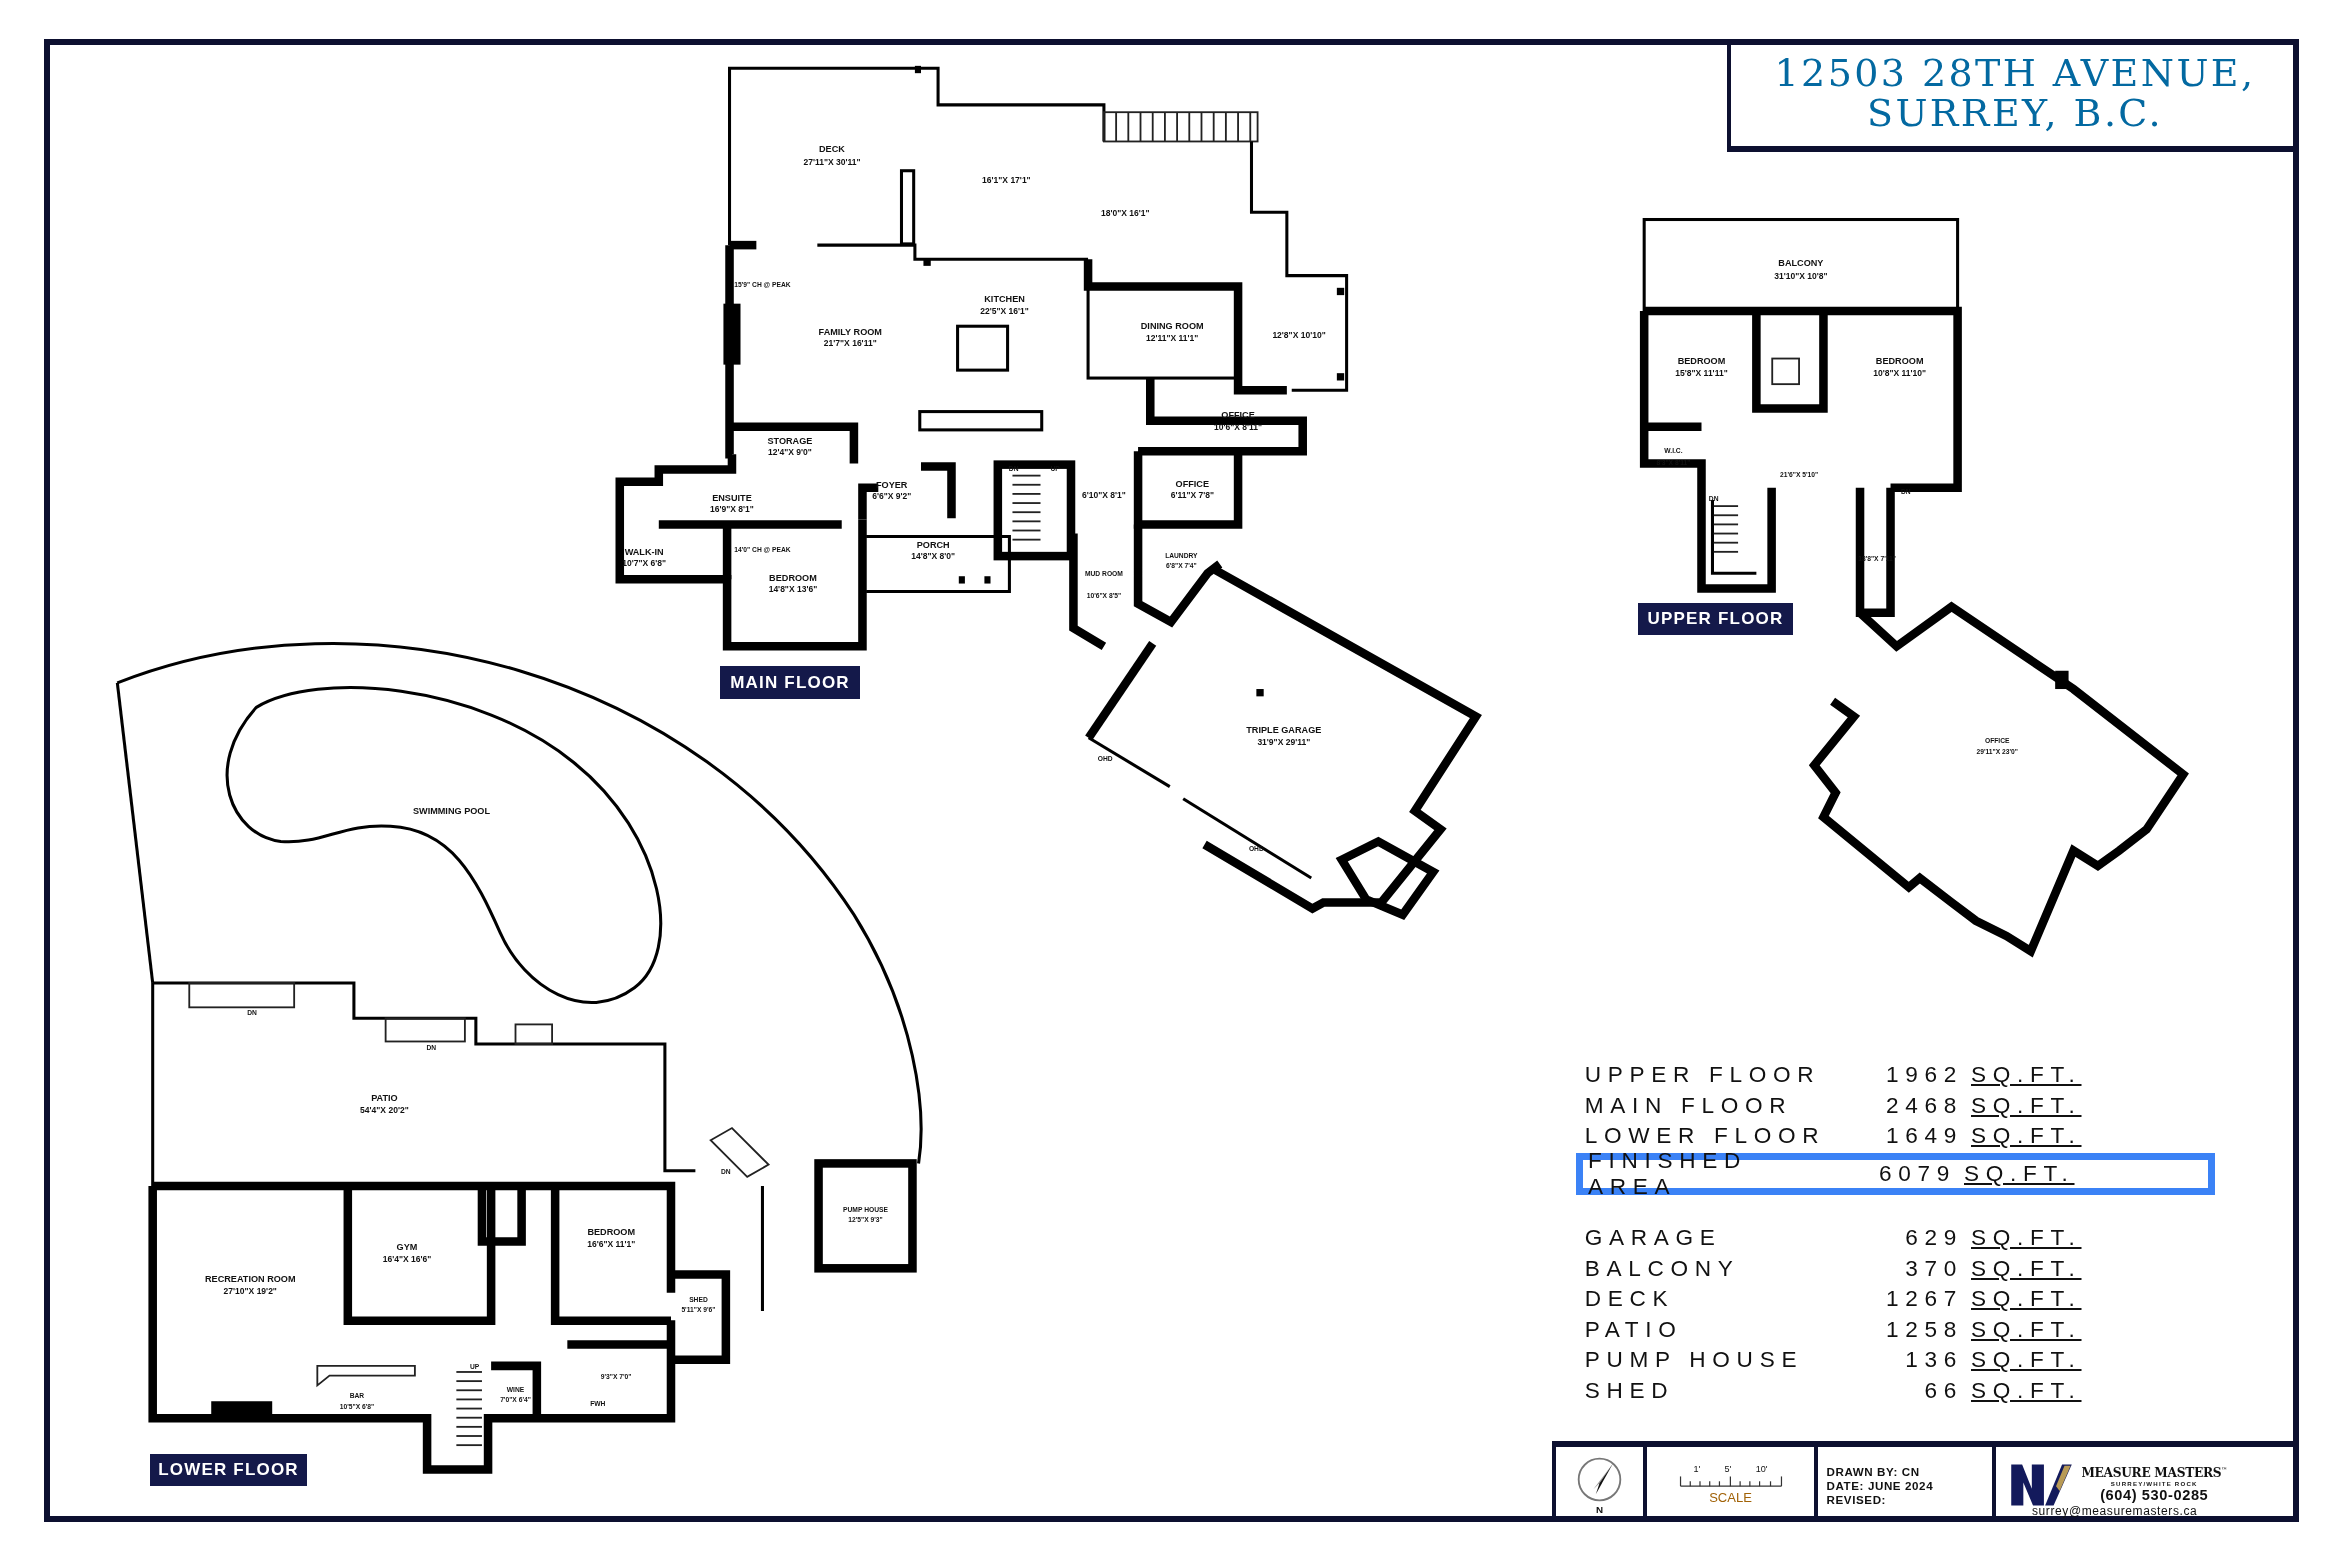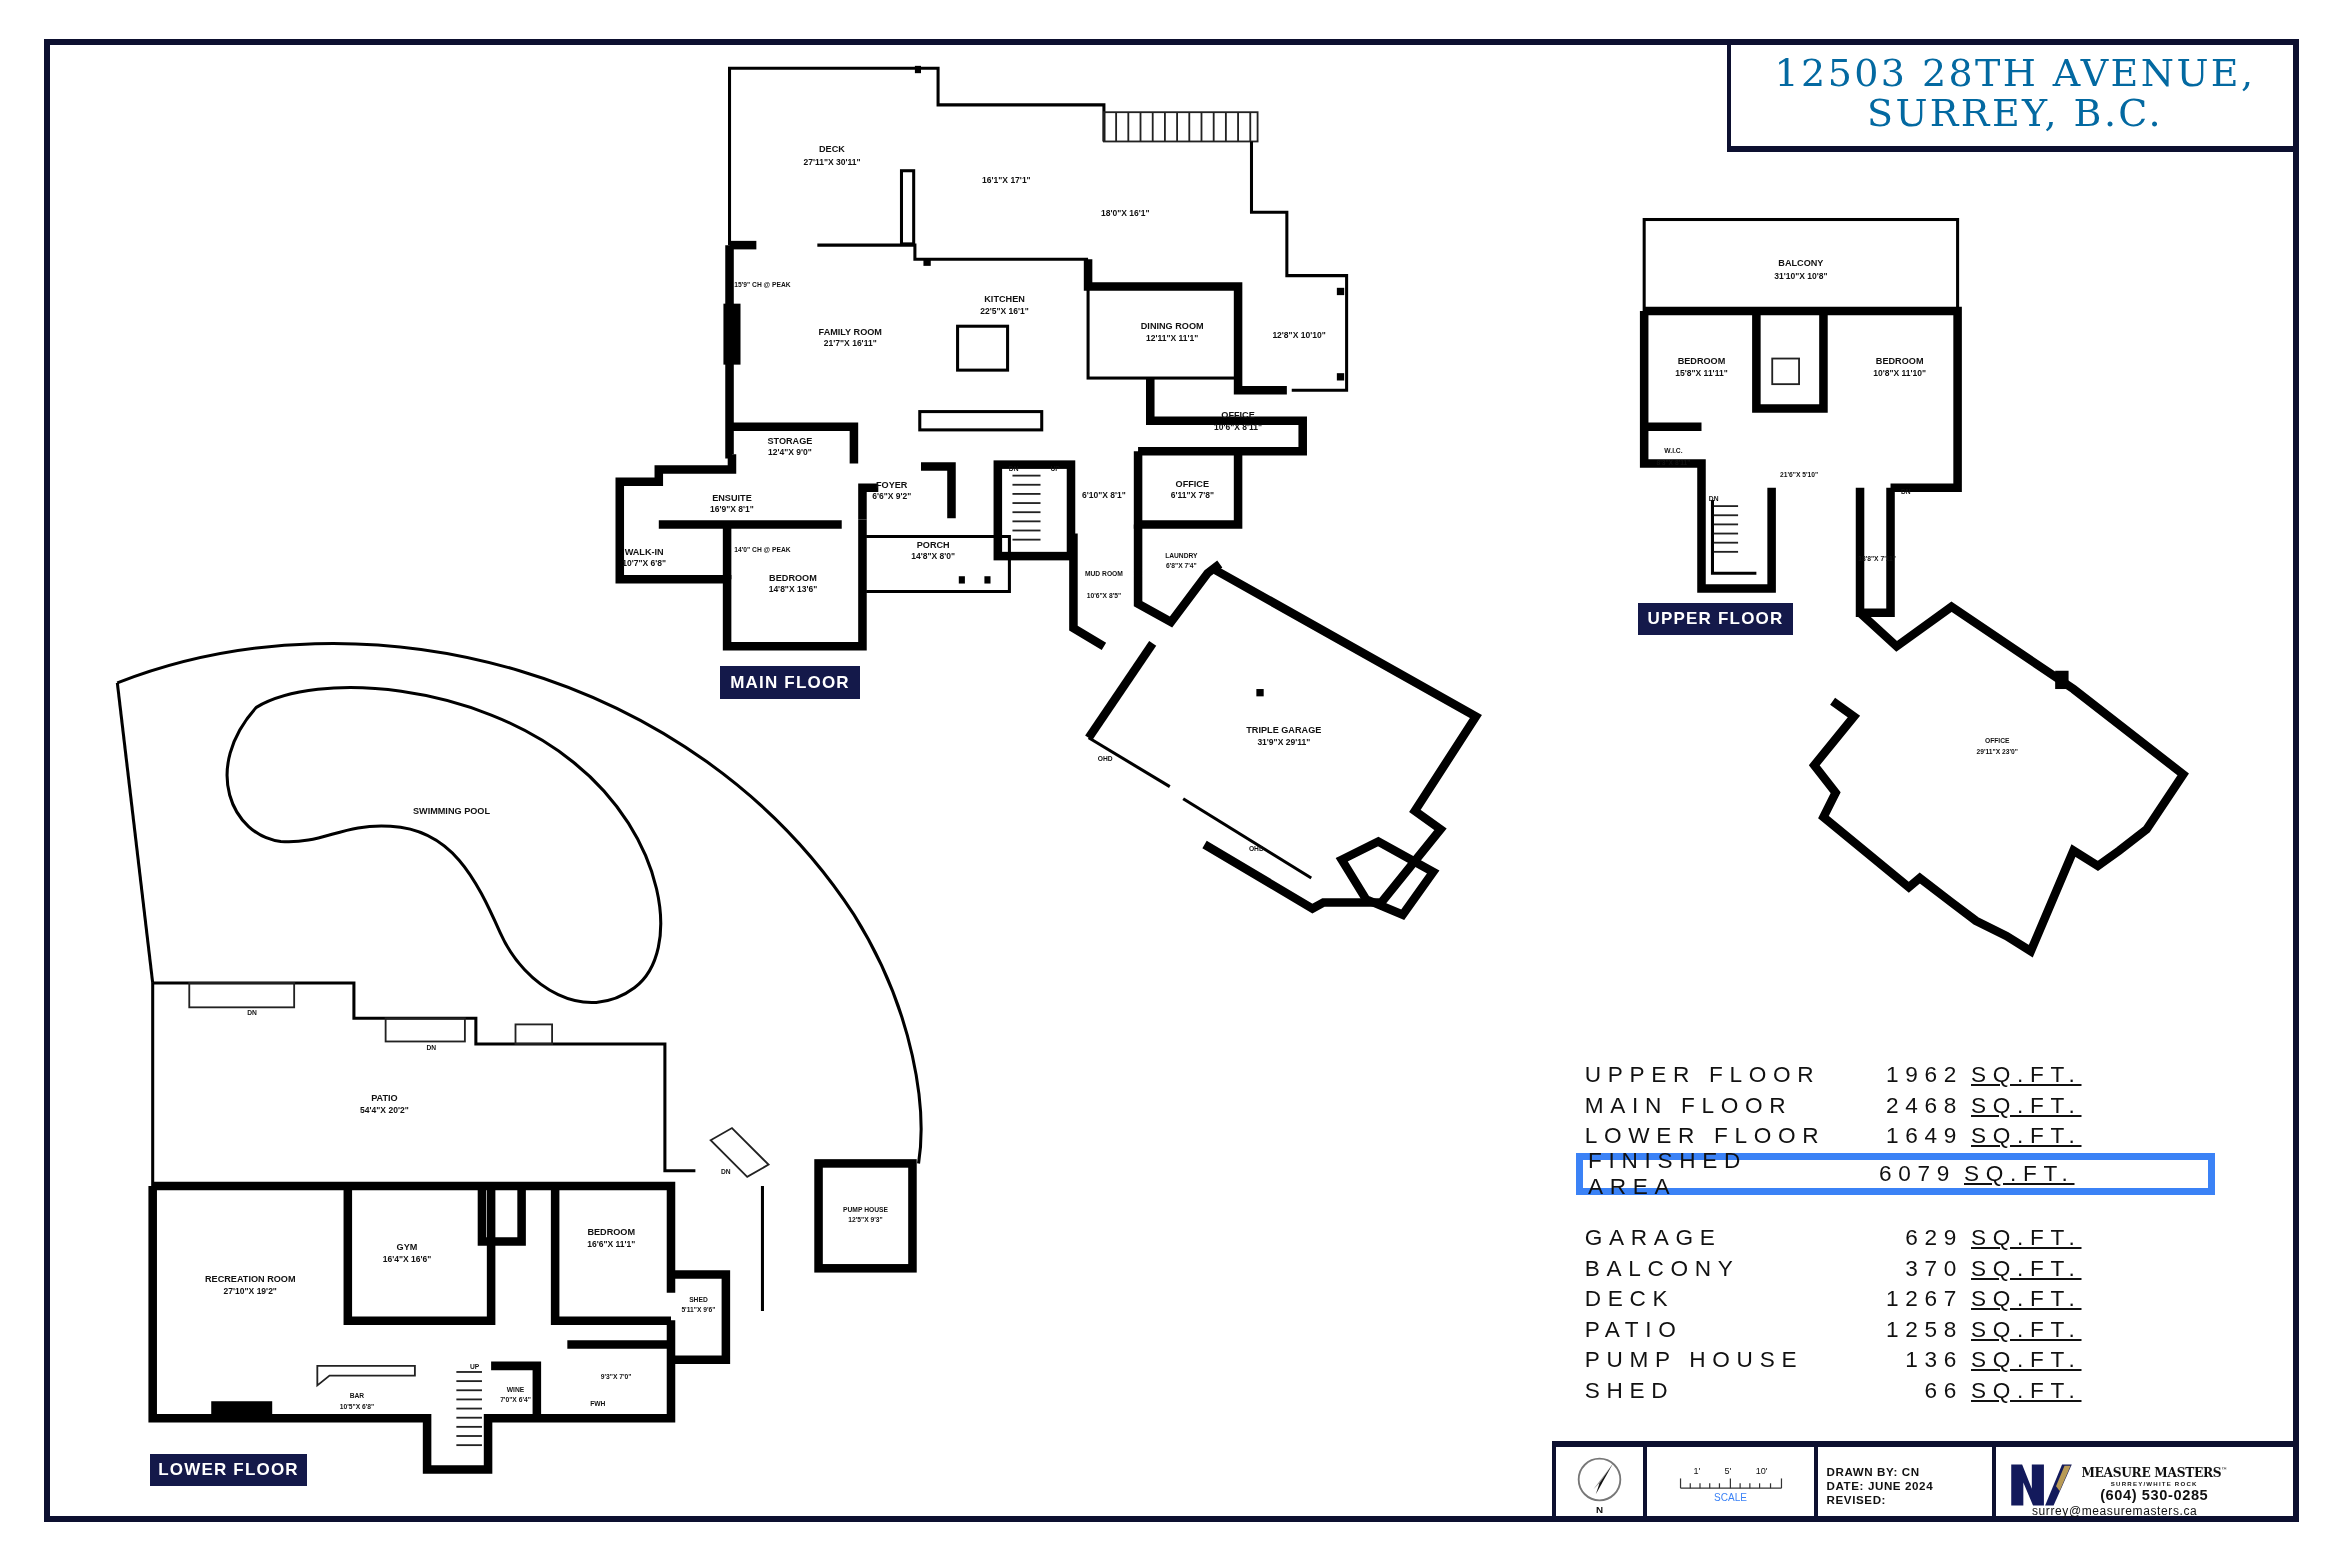--- a/index.html
+++ b/index.html
@@ -26,21 +26,21 @@
     .footer > div { border-right: 4.3px solid #0d1030; box-sizing: border-box; height: 100%; position: relative; }
     .f-north { width: 91px; display: flex; flex-direction: column; align-items: center; justify-content: center; }
     .f-scale { width: 171px; display: flex; flex-direction: column; align-items: center; justify-content: center; }
     .f-drawn { width: 178px; padding: 18.3px 0 0 8.5px; font-family: "Liberation Sans", sans-serif; font-weight: bold; font-size: 11.6px; line-height: 14px; letter-spacing: 0.6px; }
     .f-logo { flex: 1; border-right: none !important; display: flex; align-items: center; padding-left: 14.6px; }
     .logo-text { margin-left: 9.8px; text-align: center; }
     .logo-name { font-family: "DejaVu Serif", serif; font-weight: bold; font-size: 12.2px; letter-spacing: -0.3px; color: #111; }
     .logo-sub { font-family: "Liberation Sans", sans-serif; font-weight: bold; font-size: 6.1px; letter-spacing: 1.2px; }
     .logo-phone { font-family: "Liberation Sans", sans-serif; font-weight: bold; font-size: 14.6px; letter-spacing: 0.6px; }
     .logo-email { position: absolute; bottom: 3.7px; left: 36px; font-family: "Liberation Sans", sans-serif; font-weight: normal; font-size: 12px; letter-spacing: 0.6px; }
-    .scale-lbl { font-family: "Liberation Sans", sans-serif; font-size: 10px; color: #3b82f6; margin-top: 1px; }
+    .scale-lbl { font-family: "Liberation Sans", sans-serif; font-size: 13px; color: #a16207; margin-top: 1px; }
     .north-lbl { font-family: "Liberation Sans", sans-serif; font-weight: bold; font-size: 9.8px; }
   </style>
 </head>
 <body>
 
 <div class="frame"></div>
 
 <div class="title-box">
   <div class="title-line">12503 28TH AVENUE,</div>
   <div class="title-line">SURREY, B.C.</div>

